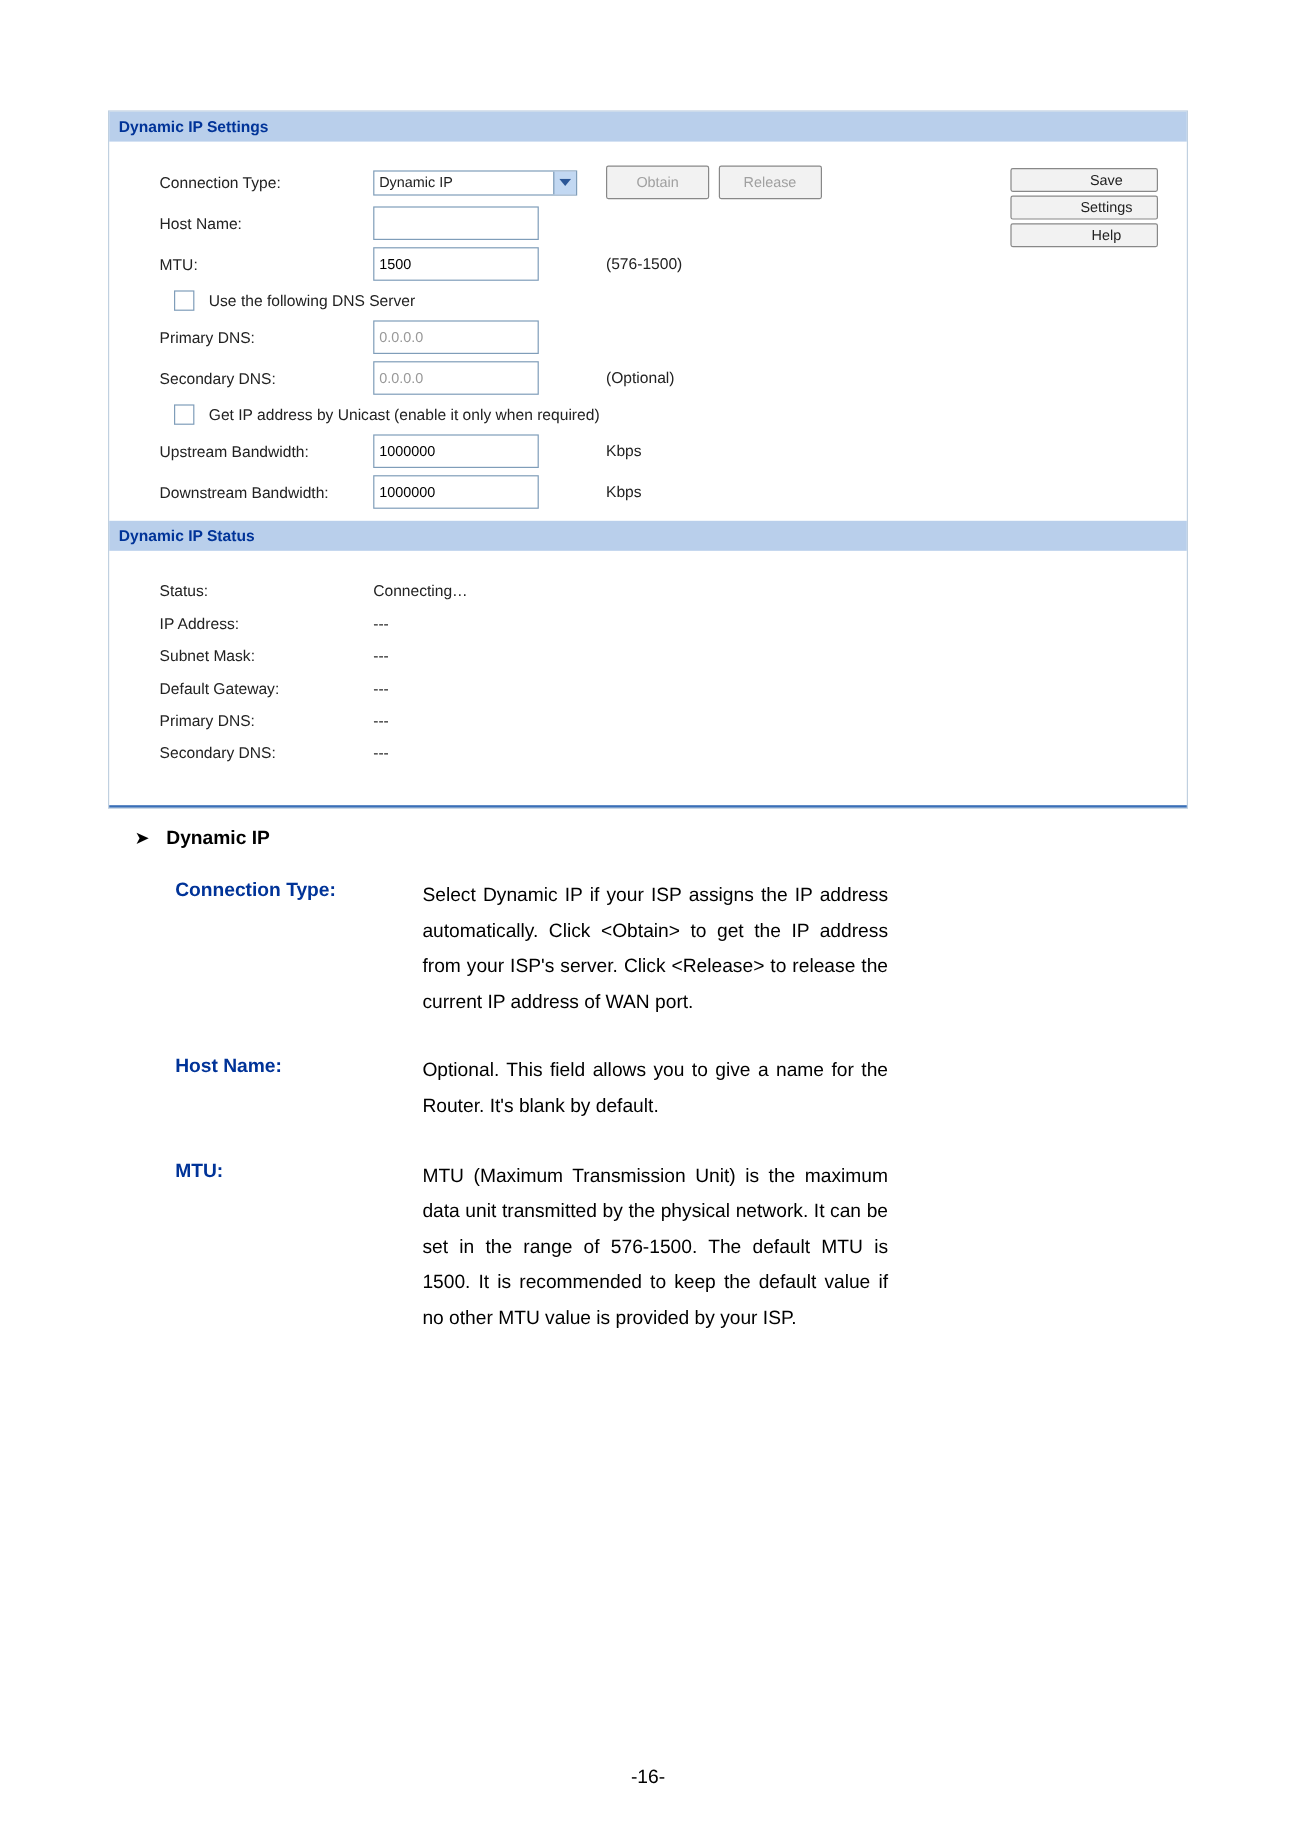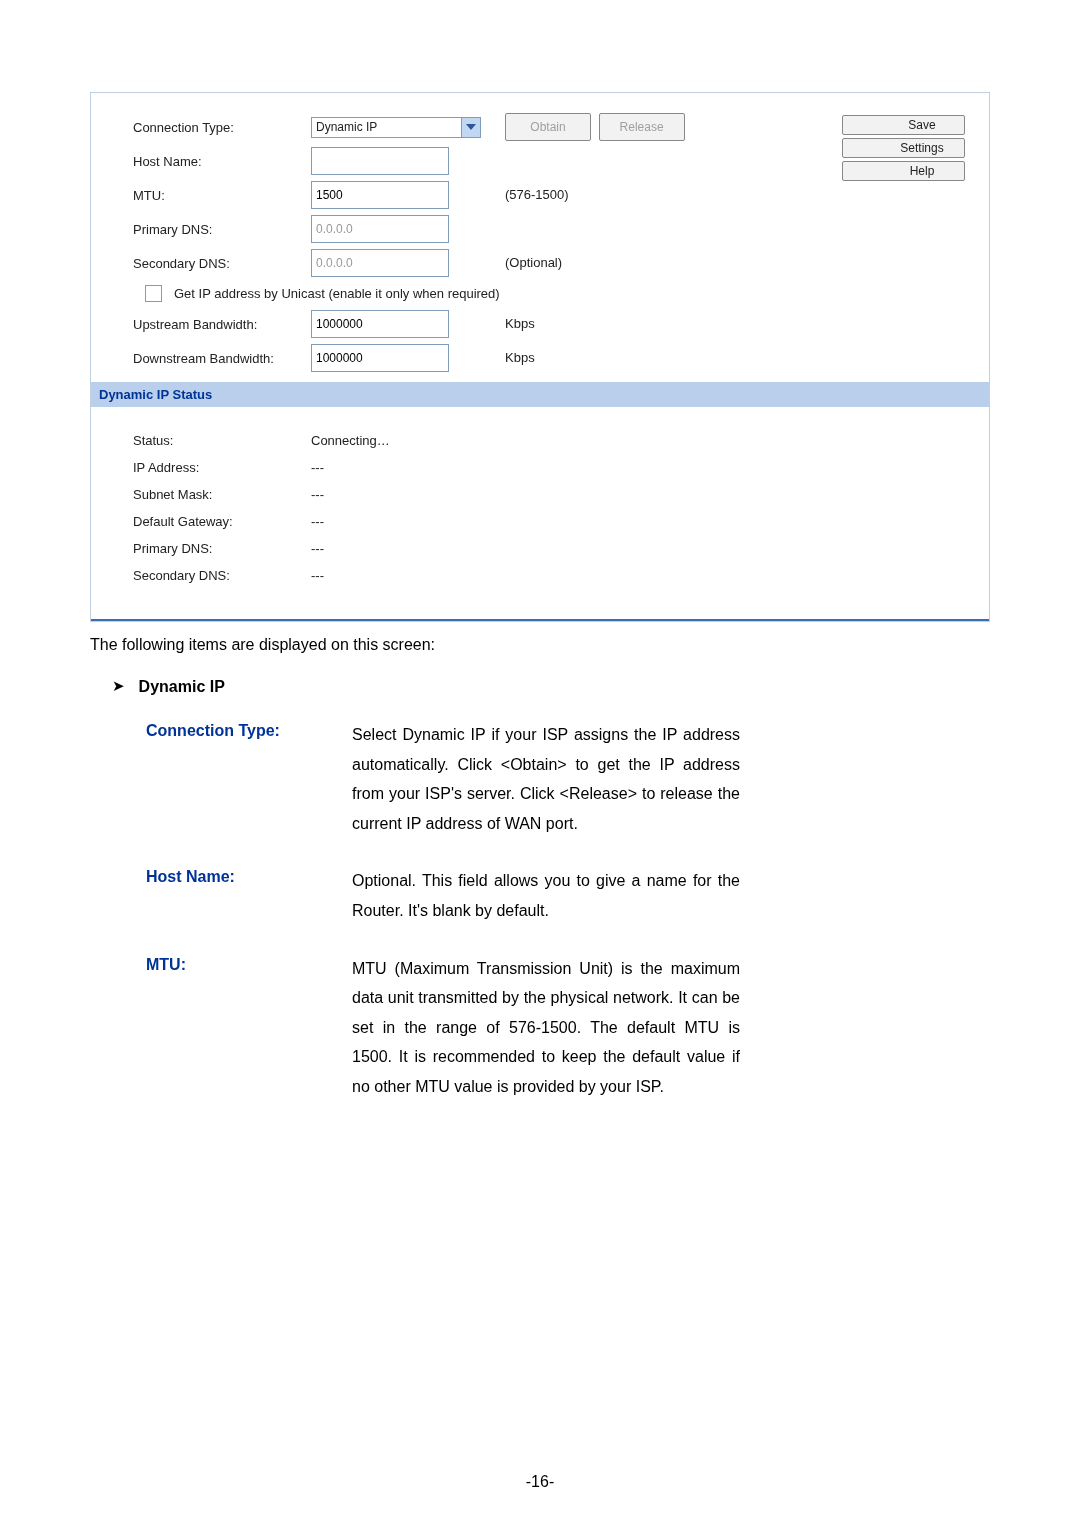--- a/index.html
+++ b/index.html
@@ -189,20 +189,21 @@
     font-size: 16px;
   }
 </style>
 </head>
 <body>
 
 <div class="page">
 
   <div class="panel">
 
+    <div class="section-header">Dynamic IP Settings</div>
     <div class="section-body" style="padding-bottom:4px;">
       <div class="side-buttons">
         <span class="btn">Save</span>
         <span class="btn">Settings</span>
         <span class="btn">Help</span>
       </div>
 
       <div class="row">
         <div class="row-label">Connection Type:</div>
         <div class="input-col">
@@ -229,20 +230,24 @@
       </div>
 
       <div class="row">
         <div class="row-label">MTU:</div>
         <div class="input-col">
           <input type="text" value="1500" style="">
         </div>
         <div class="after-input">(576-1500)</div>
       </div>
 
+      <div class="chk-row">
+        <div class="chk"></div>
+        <div>Use the following DNS Server</div>
+      </div>
 
       <div class="row">
         <div class="row-label">Primary DNS:</div>
         <div class="input-col">
           <input type="text" disabled="" value="0.0.0.0" style="">
         </div>
       </div>
 
       <div class="row">
         <div class="row-label">Secondary DNS:</div>
@@ -298,21 +303,20 @@
       </div>
       <div class="status-row">
         <div class="row-label">Secondary DNS:</div>
         <div>---</div>
       </div>
     </div>
     <div class="panel-bottom-border"></div>
   </div>
 
 
-  <div class="intro-text">The following items are displayed on this screen:</div>
 
   <div class="bullet-row">
     <span class="bullet-arrow">➤</span>
     <span class="bullet-title">Dynamic IP</span>
   </div>
 
   <div class="description-block">
     <div class="description-row">
       <div class="desc-label">Connection Type:</div>
       <div class="desc-text">Select Dynamic IP if your ISP assigns the IP address automatically. Click &lt;Obtain&gt; to get the IP address from your ISP's server. Click &lt;Release&gt; to release the current IP address of WAN port.</div>

